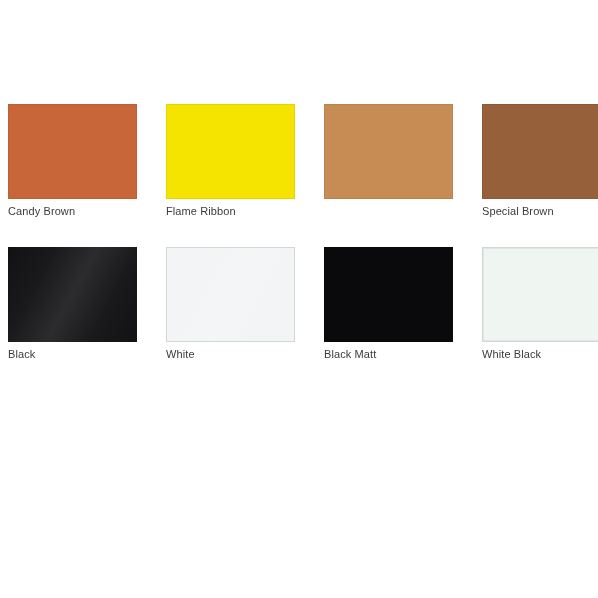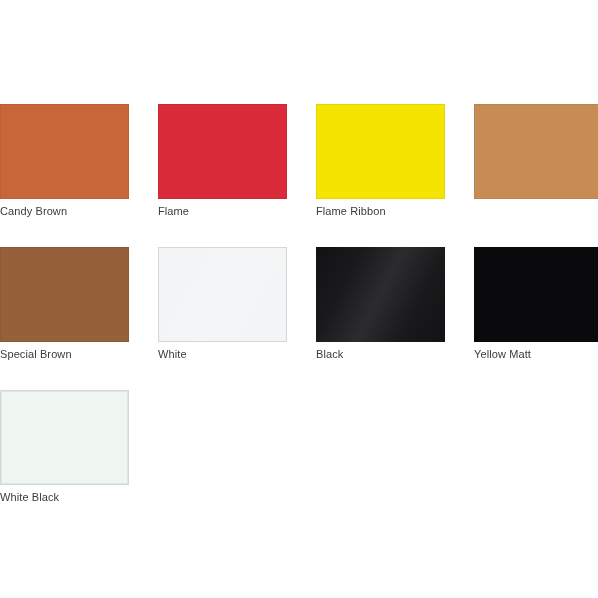--- a/index.html
+++ b/index.html
@@ -17,21 +17,21 @@
 
   #swatch-chart {
     position: relative;
     width: 598px;
     height: 598px;
     background: #ffffff;
   }
 
   .swatch-grid {
     position: absolute;
-    left: 0;
+    left: 8px;
     top: 104px;
     width: 582px;
     display: grid;
     grid-template-columns: repeat(4, 129px);
     grid-auto-rows: auto;
     column-gap: 21px;
     row-gap: 33px;
     gap: 29px;
   }
 
@@ -98,44 +98,40 @@
 </head>
 <body>
 
 <div id="swatch-chart">
   <div class="swatch-grid">
       <div class="swatch-cell">
         <div class="swatch-chip flat" style="background: rgb(200, 102, 58);"></div>
         <div class="swatch-label">Candy Brown</div>
       </div>
       <div class="swatch-cell">
-        <div class="swatch-chip flat" style="background: rgb(217, 43, 57);"></div>
-        <div class="swatch-label">Flame</div>
-      </div>
-      <div class="swatch-cell">
         <div class="swatch-chip flat" style="background: rgb(245, 228, 0);"></div>
         <div class="swatch-label">Flame Ribbon</div>
       </div>
       <div class="swatch-cell">
         <div class="swatch-chip flat" style="background: rgb(199, 140, 84);"></div>
       </div>
       <div class="swatch-cell">
         <div class="swatch-chip flat" style="background: rgb(150, 96, 58);"></div>
         <div class="swatch-label">Special Brown</div>
       </div>
       <div class="swatch-cell">
+        <div class="swatch-chip gloss dark" style="background: rgb(18, 18, 20);"></div>
+        <div class="swatch-label">Black</div>
+      </div>
+      <div class="swatch-cell">
         <div class="swatch-chip gloss outlined" style="background: rgb(242, 244, 245);"></div>
         <div class="swatch-label">White</div>
       </div>
       <div class="swatch-cell">
-        <div class="swatch-chip gloss dark" style="background: rgb(18, 18, 20);"></div>
-        <div class="swatch-label">Black</div>
-      </div>
-      <div class="swatch-cell">
         <div class="swatch-chip flat" style="background: rgb(10, 10, 12);"></div>
-        <div class="swatch-label">Yellow Matt</div>
+        <div class="swatch-label">Black Matt</div>
       </div>
       <div class="swatch-cell">
         <div class="swatch-chip flat outlined" style="background: rgb(239, 246, 242);"></div>
         <div class="swatch-label">White Black</div>
       </div>
     </div>
 </div>
 
 </body></html>

